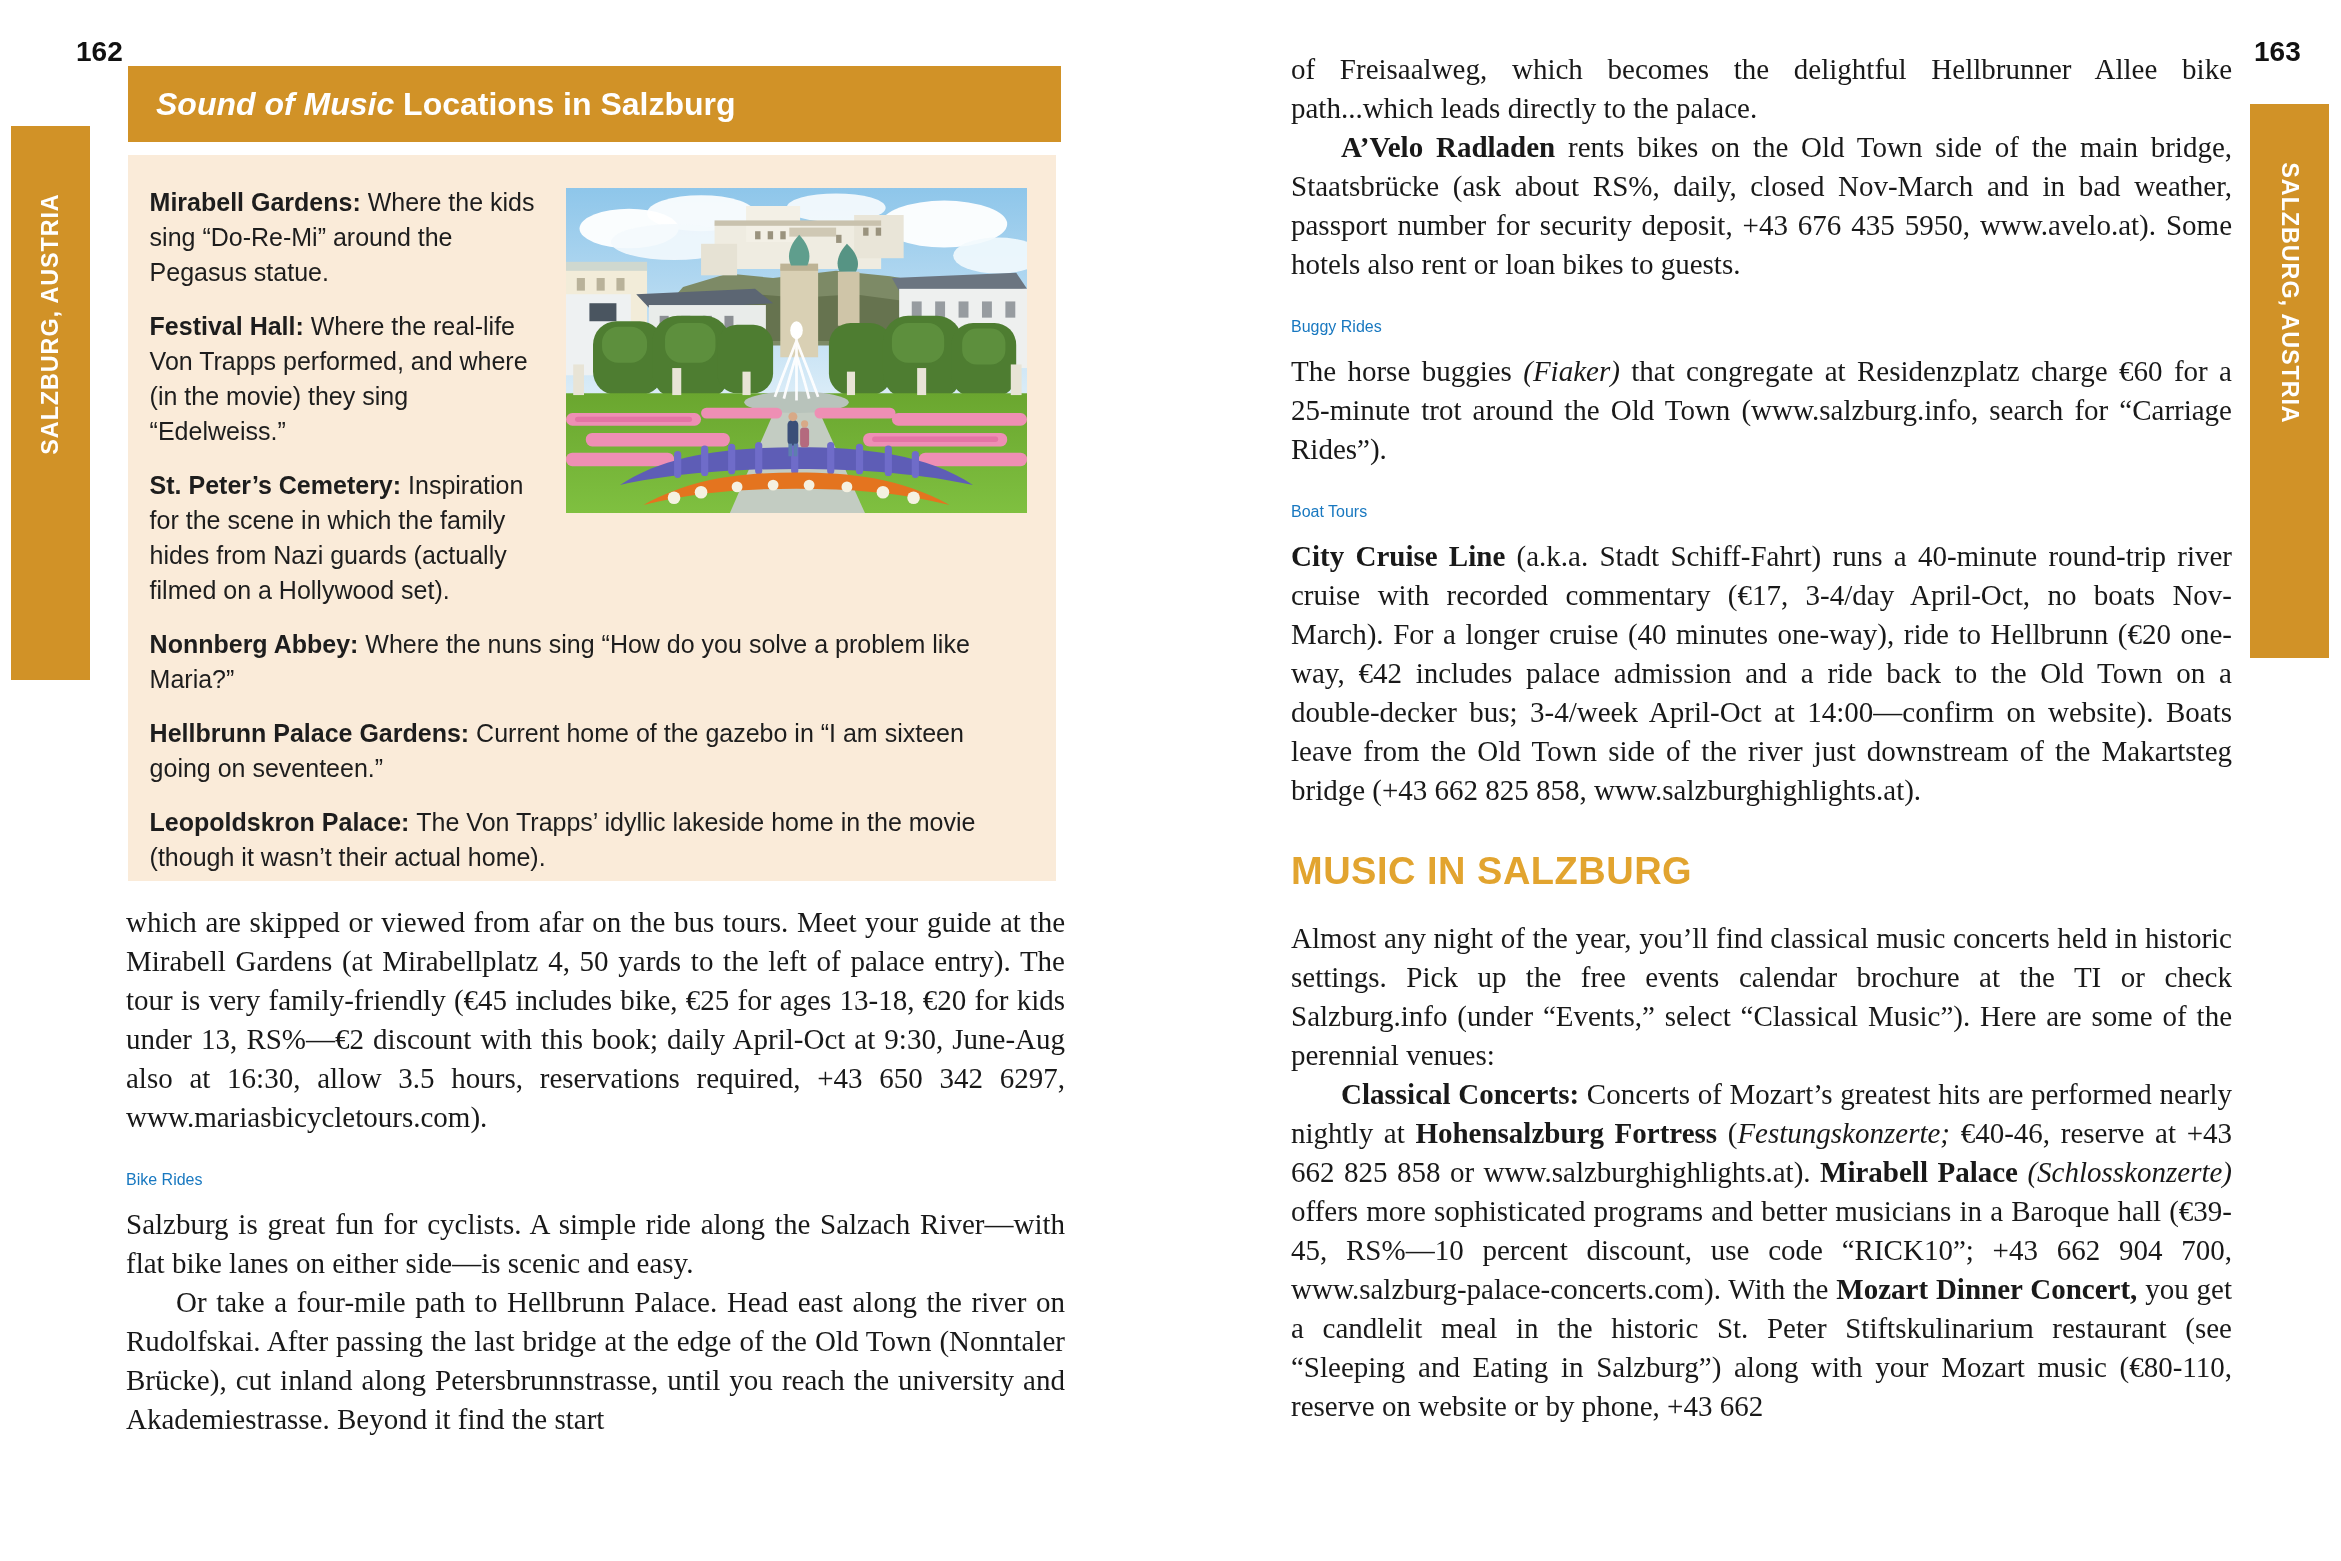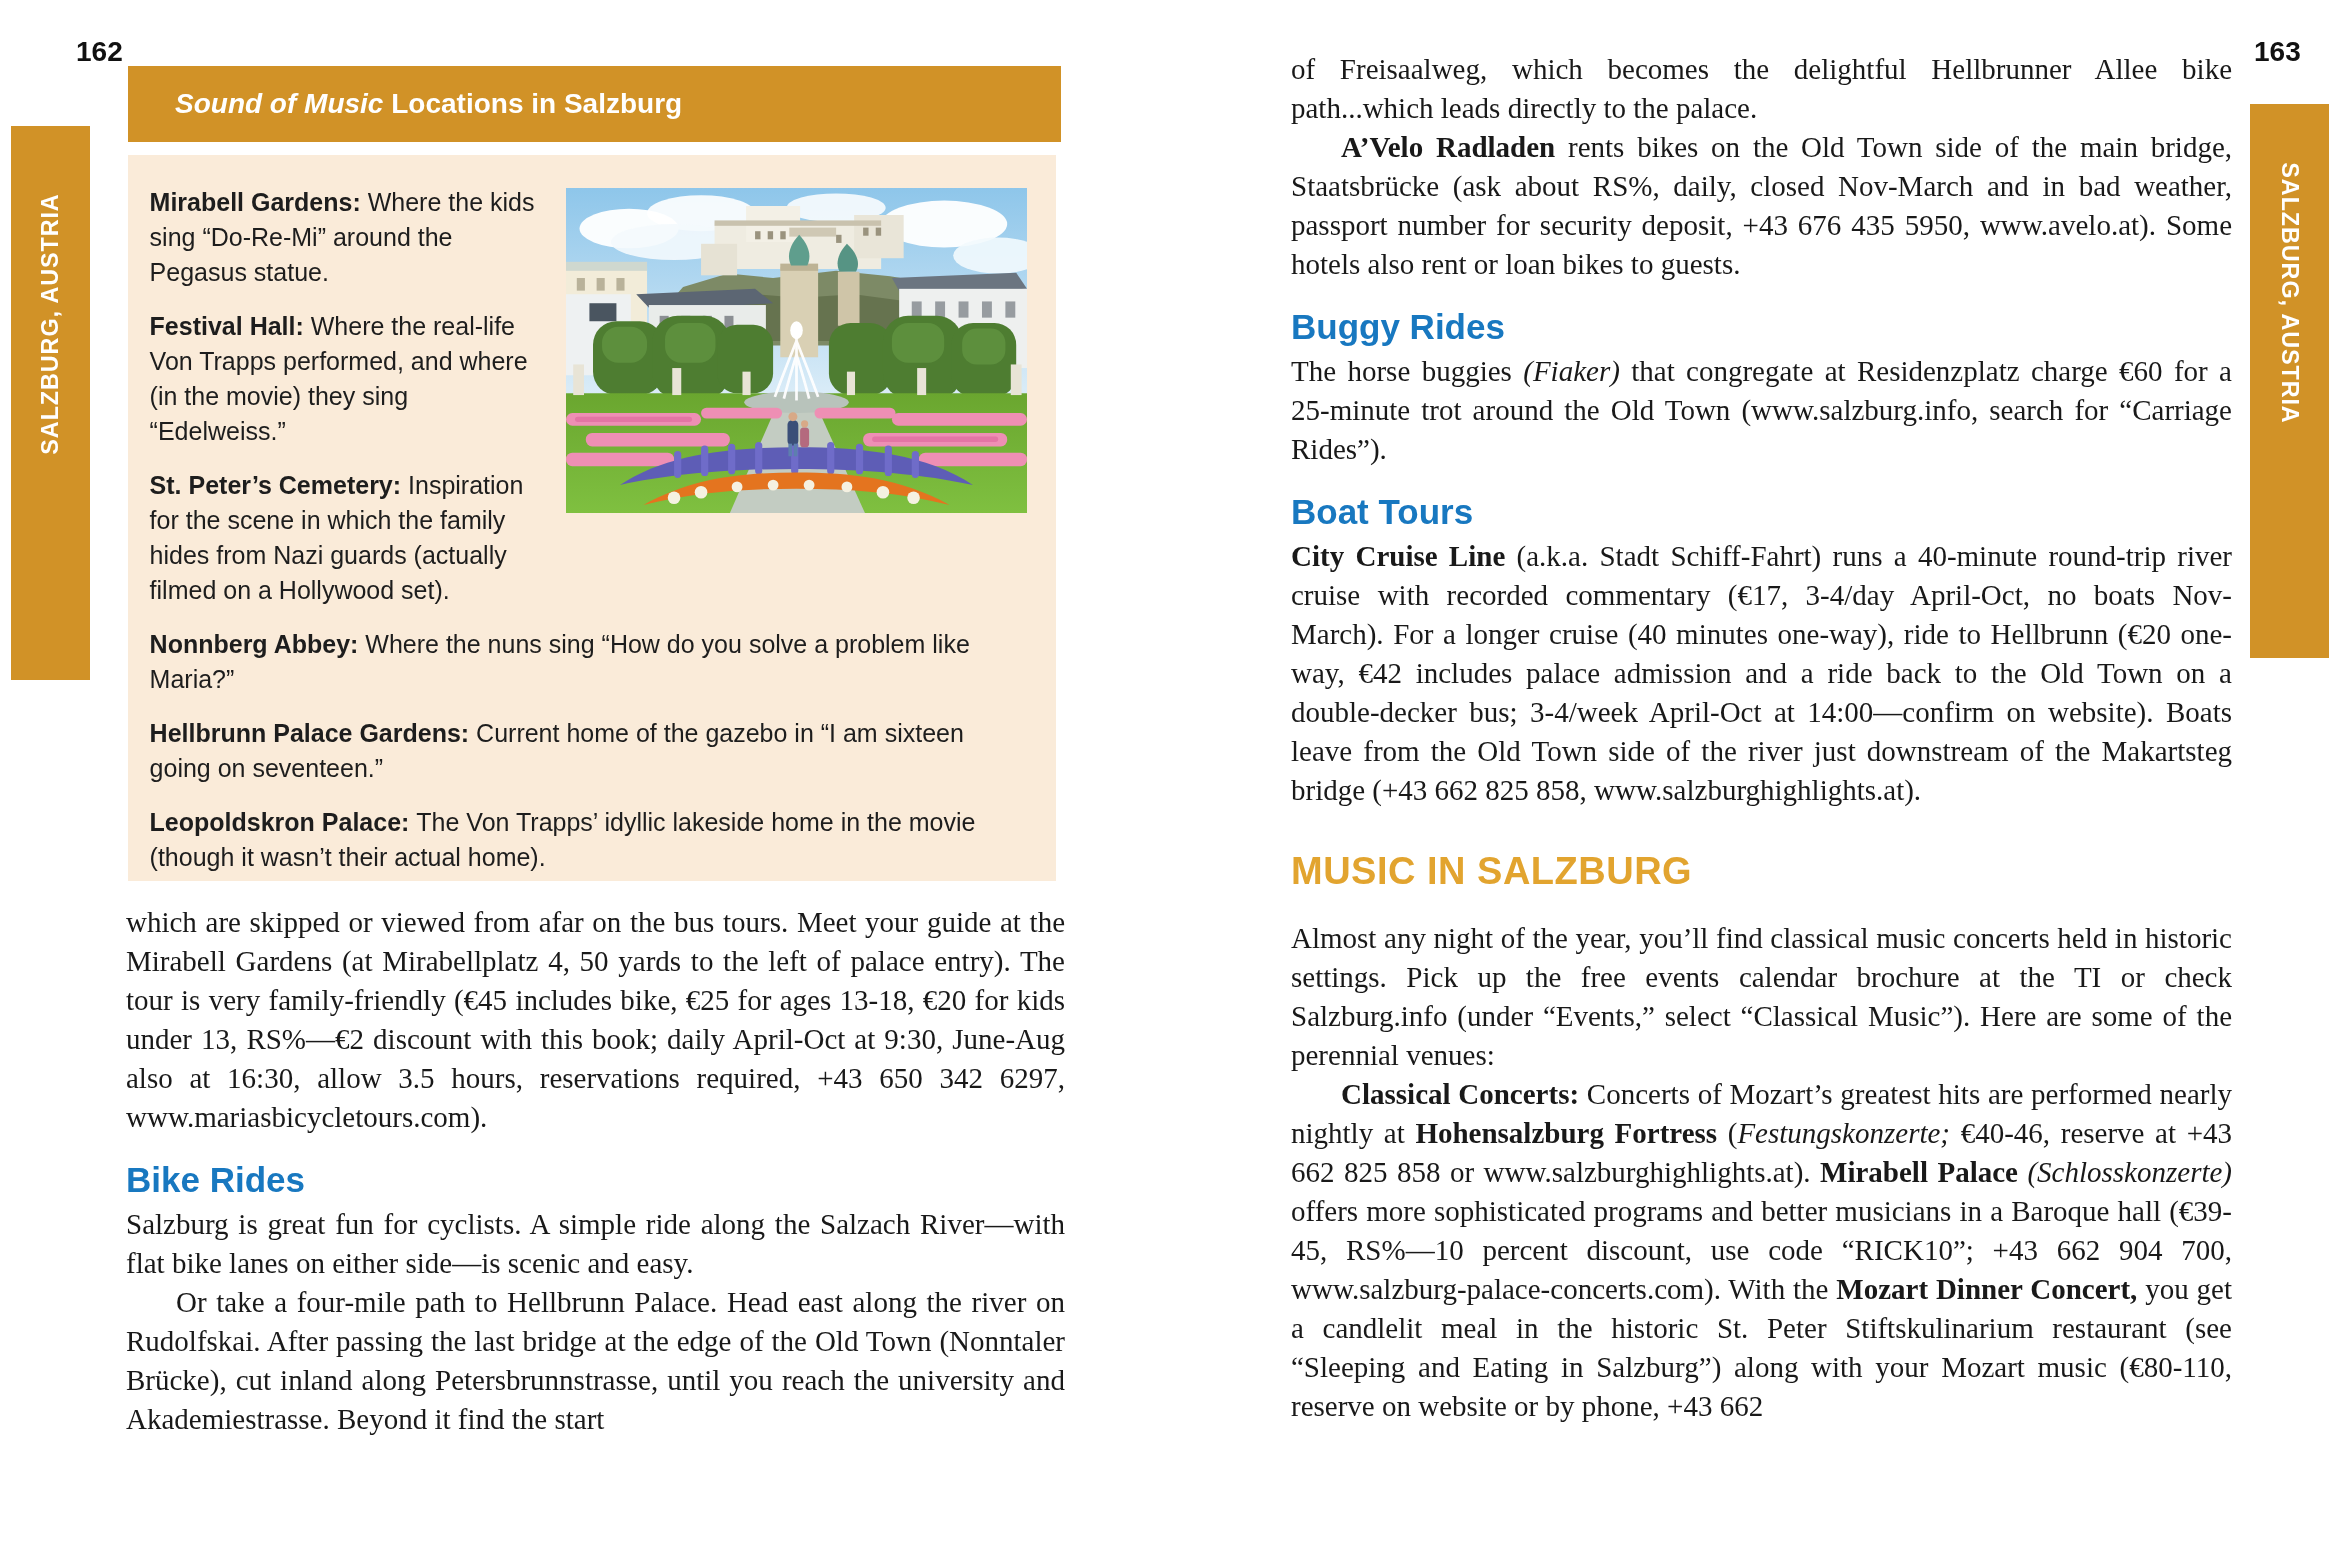--- a/index.html
+++ b/index.html
@@ -18,40 +18,40 @@
   .tab-right{left:2250px;top:104px;width:79px;height:554px;}
   .tab-text{position:absolute;left:50%;top:50%;color:#fff;white-space:nowrap;
             font-family:"Liberation Sans", sans-serif;font-weight:700;font-size:23.4px;
             letter-spacing:0.9px;writing-mode:vertical-rl;}
   .tab-right .tab-text{transform:translate(-50%,calc(-50% - 88px));}
   .tab-left  .tab-text{transform:translate(-50%,calc(-50% - 79px)) rotate(180deg);}
 
   
   .banner{position:absolute;left:128px;top:66px;width:933px;height:76px;
           background:var(--gold);color:#fff;display:flex;align-items:center;
-          padding-left:47px;box-sizing:border-box;
-          font-family:"Liberation Sans", sans-serif;font-weight:700;font-size:28px;}
+          padding-left:28px;box-sizing:border-box;
+          font-family:"Liberation Sans", sans-serif;font-weight:700;font-size:32px;}
 
   
   .callout{position:absolute;left:128px;top:155px;width:928px;height:726px;
            background:var(--cream);box-sizing:border-box;padding:30px 29px 16px 21.6px;
            font-family:"Liberation Sans", sans-serif;font-size:25px;line-height:35px;
            color:#1d1d1d;overflow:hidden;}
   .callout p{margin:0 0 19px 0;}
   .photo{float:right;width:461px;height:325px;margin:2.7px 0 36px 21.6px;display:block;}
   .photo svg{display:block;width:461px;height:325px;}
 
   
   .serifcol{text-align:justify;font-size:29px;line-height:39px;}
   .serifcol p{margin:0;}
   .body-left{position:absolute;left:126px;top:903px;width:939px;}
   .body-right{position:absolute;left:1291px;top:50px;width:941px;}
   .indent{text-indent:50px;}
 
-  .subhead{font-family:"Liberation Sans", sans-serif;font-weight:700;font-size:35px;
+  .subhead{font-family:"Liberation Sans", sans-serif;font-weight:400;font-size:16px;
            line-height:32px;color:var(--blue);margin:27px 0 9px 0;text-align:left;}
   .bighead{font-family:"Liberation Sans", sans-serif;font-weight:800;font-size:38px;
            line-height:50px;color:var(--gold_heading);margin:36px 0 23.4px 0;
            text-align:left;letter-spacing:0.5px;}
 
   .b{font-weight:700;}
   .i{font-style:italic;}
 </style>
 </head>
 <body>

